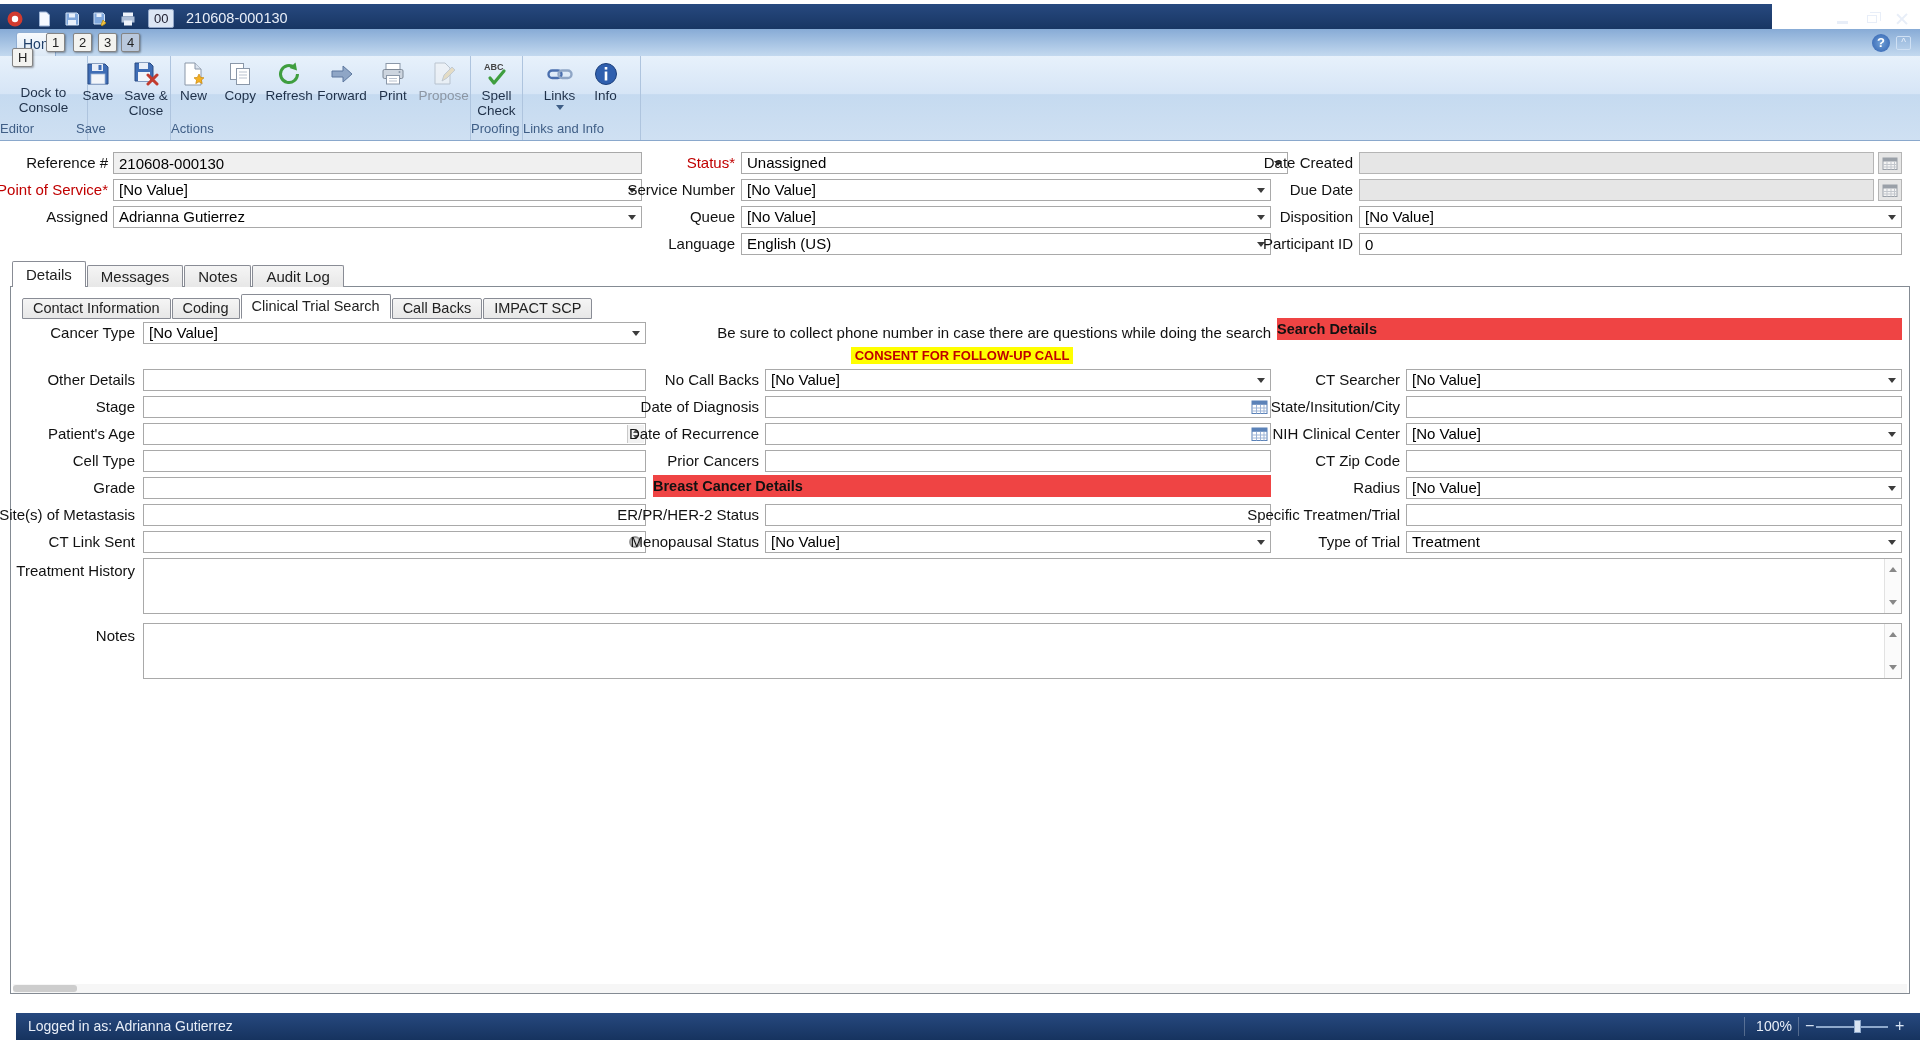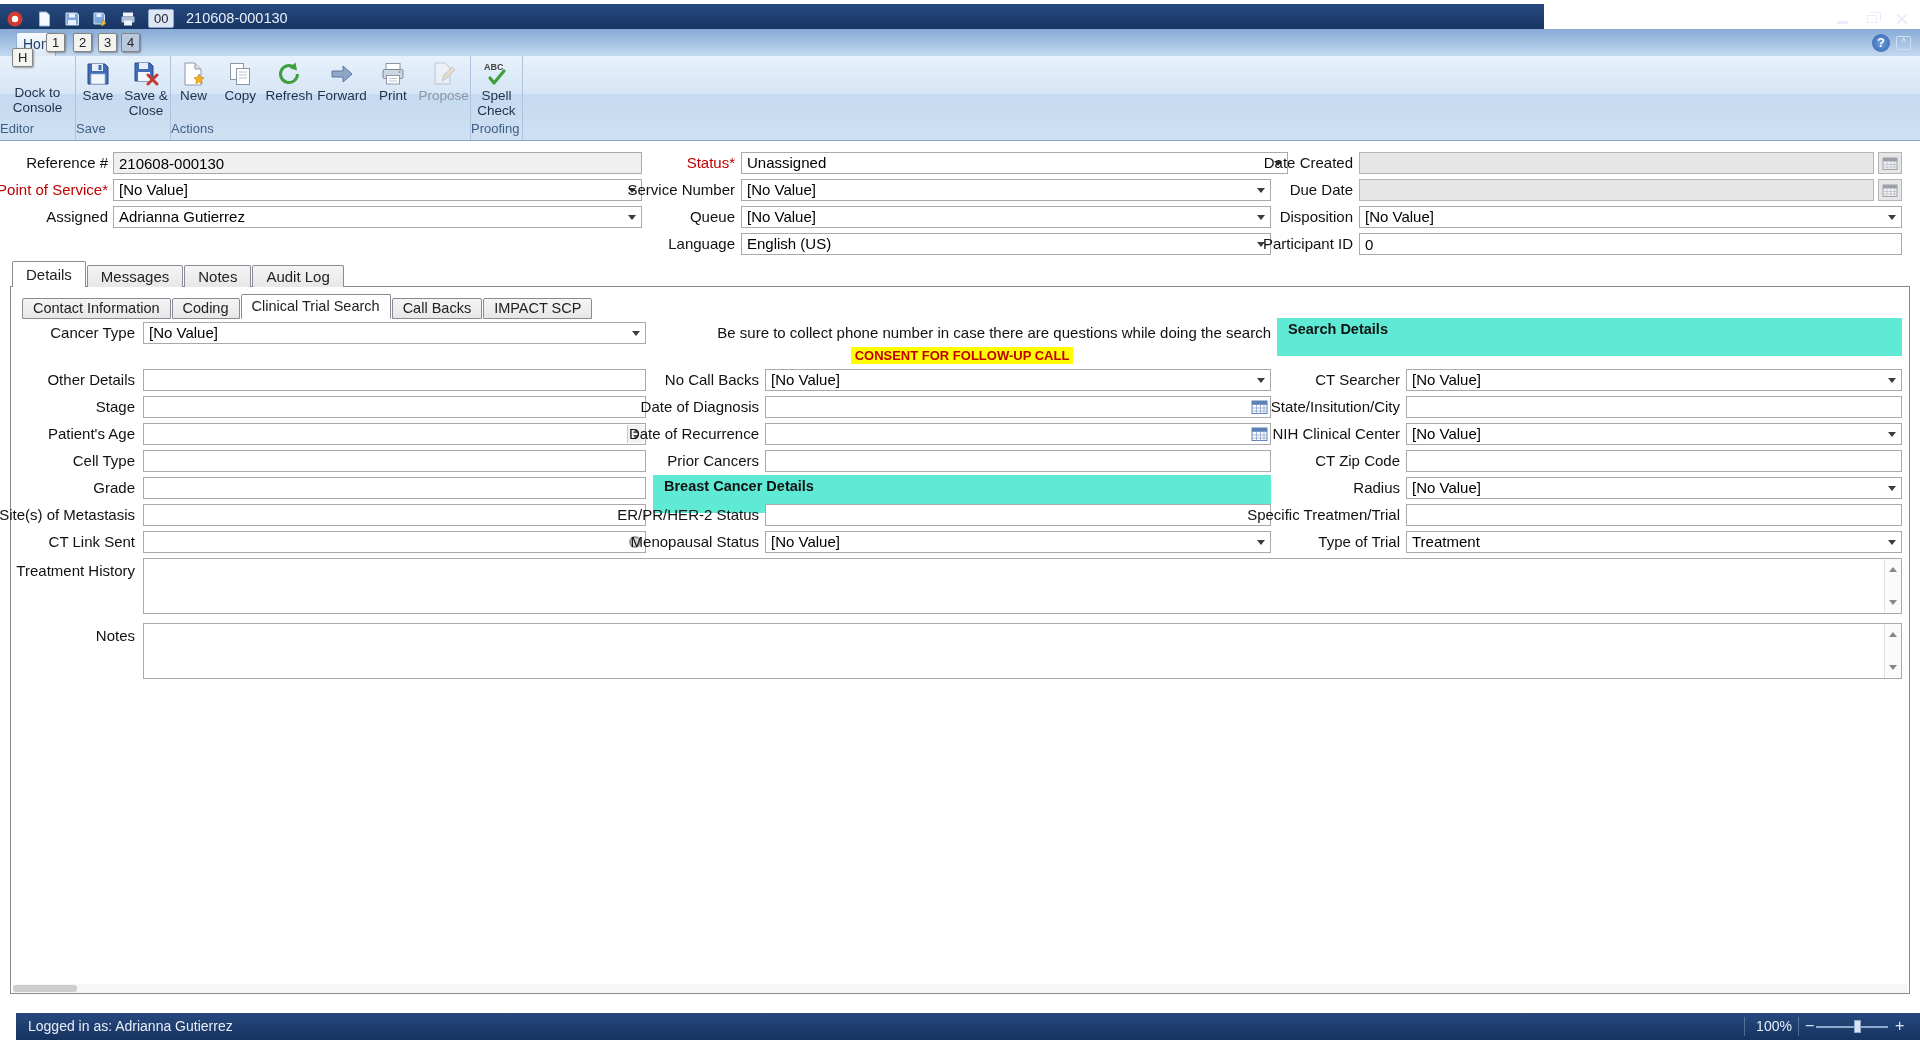--- a/index.html
+++ b/index.html
@@ -1,21 +1,21 @@
 <!DOCTYPE html>
 <html><head>
 <meta charset="utf-8">
 <style>
   * { margin:0; padding:0; box-sizing:border-box; }
   html,body { width:1920px; height:1040px; overflow:hidden; background:#fff;
               font-family:"Liberation Sans", sans-serif; }
   .viewport { position:absolute; left:0; top:0; width:1920px; height:1040px; background:#fff; }
 
   
-  .titlebar { position:absolute; left:0; top:4px; width:1544px; height:29px;
+  .titlebar { position:absolute; left:0; top:4px; width:1772px; height:29px;
               background:linear-gradient(#27497f,#16335f); color:#e8eef8;padding-left:36px; }
   .tb-ico { position:absolute; top:5px; width:20px; height:20px; display:flex; align-items:center; justify-content:center; }
   .tb-badge { position:absolute; left:148px; top:5px; height:19px; padding:0 5px; border:1px solid #92a7c8;
               background:#dce6f4; color:#223; font-size:13px; line-height:17px; border-radius:2px; }
   .tb-title { position:absolute; left:186px; top:0; line-height:29px; font-size:14.5px; color:#e8eef8; }
   .winbtn { position:absolute; top:0; width:28px; height:29px; display:flex; align-items:center; justify-content:center; }
   .wmin { width:11px; height:3px; background:#e8eef8; margin-top:8px; }
   .wmax { width:10px; height:8px; border:1.5px solid #e8eef8; position:relative; }
   .wmax::before { content:""; position:absolute; left:2px; top:-4px; width:10px; height:8px; border:1.5px solid #e8eef8; border-bottom:none; border-left:none; }
   .wclose { position:relative; width:12px; height:12px; }
@@ -71,22 +71,22 @@
   .spup { width:0; height:0; border:3.5px solid transparent; border-bottom:4.5px solid #555; }
   .spdn { width:0; height:0; border:3.5px solid transparent; border-top:4.5px solid #555; }
   .ctlink { position:absolute; right:4px; top:4px; width:12px; height:12px; border-radius:50%;
             border:2.5px solid #9a9a9a; background:#dcdcdc; }
   .ta { position:absolute; border:1px solid #a9a9a9; background:#fff; }
   .ta textarea { position:absolute; left:0; top:0; width:calc(100% - 18px); height:100%; border:none; outline:none;
                  resize:none; font-size:15px; font-family:inherit; padding:2px 4px; }
   .tasb { position:absolute; right:0; top:0; width:17px; height:100%; border-left:1px solid #e2e2e2; background:#fbfbfb; }
   .saru { position:absolute; right:4px; top:4px; width:0; height:0; border:4px solid transparent; border-bottom:5px solid #888; }
   .sard { position:absolute; right:4px; bottom:4px; width:0; height:0; border:4px solid transparent; border-top:5px solid #888; }
-  .grouphdr { position:absolute; height:38px; background:#5eead4; font-size:14.5px; font-weight:bold; color:#111;
-              line-height:22px; padding-left:11px; }
+  .grouphdr { position:absolute; height:22px; background:#ef4444; font-size:14.5px; font-weight:bold; color:#111;
+              line-height:22px; padding-left:0; }
 
   
   .tabs1 { position:absolute; left:12px; top:261px; height:26px; display:flex; align-items:flex-end; z-index:6; }
   .t1 { border:1px solid #898c95; border-bottom:none; background:linear-gradient(#f5f5f5,#e7e7e7); height:22px;
         line-height:21px; padding:0 13px; font-size:15px; color:#222; margin-right:1px; border-radius:2px 2px 0 0; }
   .t1.sel { background:#fff; height:26px; line-height:25px; z-index:7; }
   .pane { position:absolute; left:10px; top:286px; width:1900px; height:708px; border:1px solid #848b93; background:#fff; }
   .tabs2 { position:absolute; left:22px; top:294px; height:25px; display:flex; align-items:flex-end; z-index:5; }
   .t2 { border:1px solid #898c95; background:linear-gradient(#f5f5f5,#e7e7e7); height:21px; line-height:19px;
         padding:0 10px; font-size:14.5px; color:#222; margin-right:1px; border-radius:2px 2px 0 0; }
@@ -164,21 +164,21 @@
   <span class="keytip" style="left:46px; top:33px;">1</span>
   <span class="keytip" style="left:73px; top:33px;">2</span>
   <span class="keytip" style="left:98px; top:33px;">3</span>
   <span class="keytip dark" style="left:121px; top:33px;">4</span>
   <span class="keytip" style="left:12px; top:48px;">H</span>
   <span class="helpico">?</span>
   <span class="pinico">^</span>
 
   <div class="ribbon">
 
-    <div class="rgroup" style="left:0; width:76px;">
+    <div class="rgroup" style="left:0; width:88px;">
       <div class="rbtns">
         <div class="rbtn" style="width:72px; justify-content:center;">
           <span class="rlab" style="margin-top:18px;">Dock to Console</span>
         </div>
       </div>
       <div class="rglab">Editor</div>
     </div>
 
     <div class="rgroup" style="left:76px; width:95px;">
       <div class="rbtns">
@@ -280,20 +280,45 @@
                 <text x="0" y="9" font-size="9" font-weight="bold" fill="#444" font-family="Liberation Sans, sans-serif">ABC</text>
                 <path d="M6 17 L10 22 L20 10" fill="none" stroke="#3f9e3f" stroke-width="3.2" stroke-linecap="round" stroke-linejoin="round"></path>
               </svg>
           </span>
           <span class="rlab">Spell Check</span>
         </div>
       </div>
       <div class="rglab">Proofing</div>
     </div>
 
+    <div class="rgroup" style="left:523px; width:118px;">
+      <div class="rbtns">
+        <div class="rbtn" style="width:46px;">
+          <span class="ricon">
+            <svg viewBox="0 0 26 26" width="26" height="26">
+                <rect x="1.5" y="9.5" width="13" height="7.5" rx="3.75" fill="none" stroke="#4a6fae" stroke-width="2.4"></rect>
+                <rect x="11.5" y="9.5" width="13" height="7.5" rx="3.75" fill="none" stroke="#8fa6c6" stroke-width="2.4"></rect>
+              </svg>
+          </span>
+          <span class="rlab">Links</span>
+          <span class="ddcaret"></span>
+        </div>
+        <div class="rbtn" style="width:42px;">
+          <span class="ricon">
+            <svg viewBox="0 0 26 26" width="26" height="26">
+                <circle cx="13" cy="13" r="10.5" fill="#2f5fae" stroke="#1d407c"></circle>
+                <rect x="11.7" y="6" width="2.6" height="2.6" fill="#fff"></rect>
+                <rect x="11.7" y="10.5" width="2.6" height="9" fill="#fff"></rect>
+              </svg>
+          </span>
+          <span class="rlab">Info</span>
+        </div>
+      </div>
+      <div class="rglab">Links and Info</div>
+    </div>
   </div>
 
   <div>
 
     <label class="lbl" style="right:1812px; top:152px;">Reference #</label>
     <input class="tb gray" style="left: 113px; top: 152px; width: 529px;" value="210608-000130">
 
     <label class="lbl red" style="right:1812px; top:179px;">Point of Service*</label>
     <div class="dd" style="left:113px; top:179px; width:529px;">
       <span class="ddtxt">[No Value]</span>

